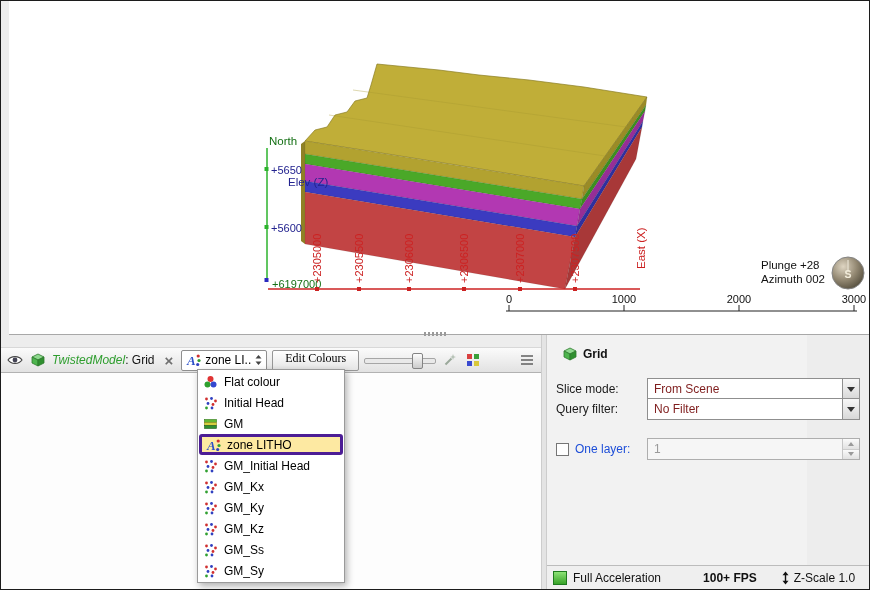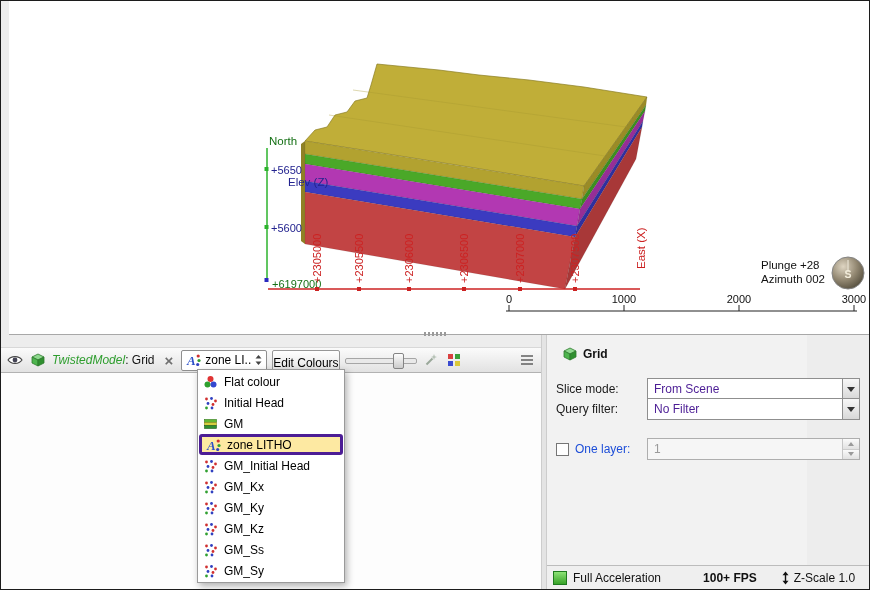--- a/index.html
+++ b/index.html
@@ -26,22 +26,22 @@
 
   .tbtn { display:flex; align-items:center; justify-content:center; min-width:18px; height:20px; }
   .obj-label { font-size:12px; white-space:nowrap; margin-right:2px; }
   .obj-name { color:#2f9e2f; font-style:italic; }
   .obj-type { color:#111; }
   .close-x { color:#6f6f6f; font-size:15px; font-weight:bold; line-height:1; margin:0 3px; }
 
   .dropdown-btn { display:flex; align-items:center; gap:4px; height:21px; width:86px; box-sizing:border-box;
     padding:0 4px; background:#fff; border:1px solid #8f8f8f; border-radius:2px; font-size:12px; }
   .dd-text { flex:1; overflow:hidden; white-space:nowrap; }
-  .btn { height:21px; padding:0 0; display:flex; align-items:flex-end; box-sizing:border-box;
-    background:linear-gradient(#ffffff,#e5e5e5); border:1px solid #979797; border-radius:2px; font-size:12px; white-space:nowrap; }
+  .btn { height:21px; padding:0 12px; display:flex; align-items:flex-start; box-sizing:border-box;
+    background:linear-gradient(#ffffff,#e5e5e5); border:1px solid #979797; border-radius:2px; font-size:12px; white-space:nowrap;font-family:Liberation Serif, serif; }
 
   .slider { position:relative; width:72px; height:20px; }
   .slider-track { position:absolute; left:0; right:0; top:8px; height:4px; background:#e9e9e9;
     border:1px solid #a6a6a6; border-radius:2px; }
   .slider-handle { position:absolute; left:48px; top:3px; width:9px; height:14px;
     background:linear-gradient(#fdfdfd,#cbcbcb); border:1px solid #848484; border-radius:2px; }
   .tb-spacer { flex:1; }
 
   
   .colour-menu { position:absolute; left:196px; top:368px; width:144px; background:#fff;
@@ -50,21 +50,21 @@
   .menu-item.selected { background:#fde9a2; border:3px solid #4c1d95; border-radius:3px; }
   .mi-icon { width:15px; height:14px; flex-shrink:0; }
 
   
   .rp-header { position:absolute; top:12px; left:16px; display:flex; gap:6px; align-items:center;
     font-size:12px; font-weight:bold; color:#111; }
   .rp-row { position:absolute; left:9px; width:304px; height:22px; display:flex; align-items:center; }
   .rp-label { width:91px; font-size:12px; color:#1a1a1a; flex-shrink:0; }
   .rp-label-sm { width:72px; font-size:12px; color:#1d4ed8; flex-shrink:0; }
   .combo { flex:1; height:22px; box-sizing:border-box; background:#fff; border:1px solid #8f8f8f; display:flex; align-items:stretch; }
-  .combo-value { flex:1; font-size:12px; padding-left:6px; display:flex; align-items:center; color:#4c1d95; }
+  .combo-value { flex:1; font-size:12px; padding-left:6px; display:flex; align-items:center; color:#7f1d1d; }
   .combo-arrow { width:17px; box-sizing:border-box; border-left:1px solid #8f8f8f;
     background:linear-gradient(#f7f7f7,#d8d8d8); display:flex; align-items:center; justify-content:center; }
   .tri-down { width:0; height:0; border:4px solid transparent; border-top:5px solid #333; margin-top:5px; }
   .checkbox { width:13px; height:13px; box-sizing:border-box; background:#fff; border:1px solid #767676; margin-right:6px; flex-shrink:0; }
   .spin { flex:1; height:22px; box-sizing:border-box; background:#f6f6f6; border:1px solid #aeaeae; display:flex; }
   .spin-value { flex:1; font-size:12px; color:#9a9a9a; padding-left:6px; display:flex; align-items:center; }
   .spin-btns { width:16px; display:flex; flex-direction:column; border-left:1px solid #c6c6c6; }
   .spin-up,.spin-dn { flex:1; display:flex; align-items:center; justify-content:center; background:linear-gradient(#fafafa,#e1e1e1); }
   .spin-up { border-bottom:1px solid #cccccc; }
   .tri-up-s { width:0; height:0; border:3px solid transparent; border-bottom:4px solid #9a9a9a; margin-bottom:2px; }

